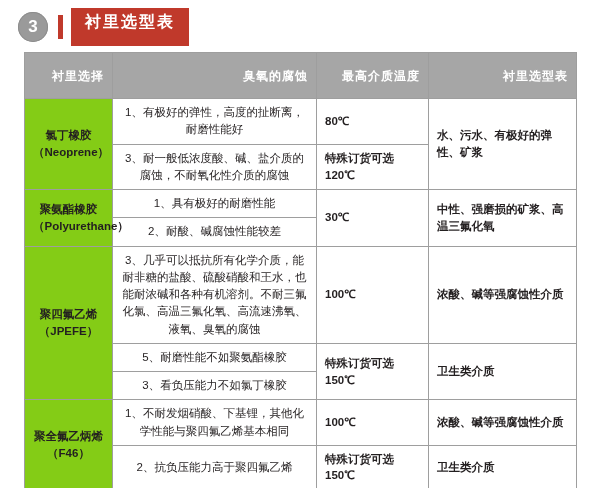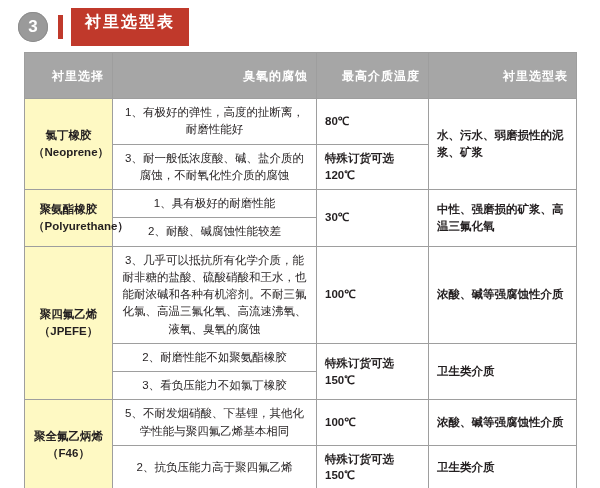--- a/index.html
+++ b/index.html
@@ -85,21 +85,21 @@
     font-weight: bold;
     text-align: right;
     font-size: 12px;
     height: 46px;
     letter-spacing: 1px;
   }
   td.lining {
     text-align: center;
     font-weight: bold;
     font-size: 11.5px;
-    background: #fef9c3;
+    background: #84cc16;
     line-height: 1.45;
   }
   td.perf {
     text-align: center;
   }
   td.temp, td.scope {
     text-align: left;
     font-weight: bold;
   }
   td.temp {
@@ -140,21 +140,21 @@
           <th>臭氧的腐蚀</th>
           <th>最高介质温度</th>
           <th>衬里选型表</th>
         </tr>
       </thead>
       <tbody id="table-body">
           <tr>
             <td class="lining" rowspan="2">氯丁橡胶<br>（Neoprene）</td>
             <td class="perf">1、有极好的弹性，高度的扯断离，耐磨性能好</td>
             <td class="temp">80℃</td>
-            <td class="scope" rowspan="2">水、污水、弱磨损性的泥浆、矿浆</td>
+            <td class="scope" rowspan="2">水、污水、有极好的弹性、矿浆</td>
           </tr>
           <tr>
             <td class="perf">3、耐一般低浓度酸、碱、盐介质的腐蚀，不耐氧化性介质的腐蚀</td>
             <td class="temp">特殊订货可选120℃</td>
           </tr>
           <tr>
             <td class="lining" rowspan="2">聚氨酯橡胶<br>（Polyurethane）</td>
             <td class="perf">1、具有极好的耐磨性能</td>
             <td class="temp" rowspan="2">30℃</td>
             <td class="scope" rowspan="2">中性、强磨损的矿浆、高温三氟化氧</td>
@@ -162,30 +162,30 @@
           <tr>
             <td class="perf">2、耐酸、碱腐蚀性能较差</td>
           </tr>
           <tr>
             <td class="lining" rowspan="3">聚四氟乙烯<br>（JPEFE）</td>
             <td class="perf">3、几乎可以抵抗所有化学介质，能耐非糖的盐酸、硫酸硝酸和王水，也能耐浓碱和各种有机溶剂。不耐三氟化氯、高温三氟化氧、高流速沸氧、液氧、臭氧的腐蚀</td>
             <td class="temp">100℃</td>
             <td class="scope">浓酸、碱等强腐蚀性介质</td>
           </tr>
           <tr>
-            <td class="perf">2、耐磨性能不如聚氨酯橡胶</td>
+            <td class="perf">5、耐磨性能不如聚氨酯橡胶</td>
             <td class="temp" rowspan="2">特殊订货可选150℃</td>
             <td class="scope" rowspan="2">卫生类介质</td>
           </tr>
           <tr>
             <td class="perf">3、看负压能力不如氯丁橡胶</td>
           </tr>
           <tr>
             <td class="lining" rowspan="2">聚全氟乙炳烯<br>（F46）</td>
-            <td class="perf">5、不耐发烟硝酸、下基锂，其他化学性能与聚四氟乙烯基本相同</td>
+            <td class="perf">1、不耐发烟硝酸、下基锂，其他化学性能与聚四氟乙烯基本相同</td>
             <td class="temp">100℃</td>
             <td class="scope">浓酸、碱等强腐蚀性介质</td>
           </tr>
           <tr>
             <td class="perf">2、抗负压能力高于聚四氟乙烯</td>
             <td class="temp">特殊订货可选150℃</td>
             <td class="scope">卫生类介质</td>
           </tr>
         </tbody>
     </table>

